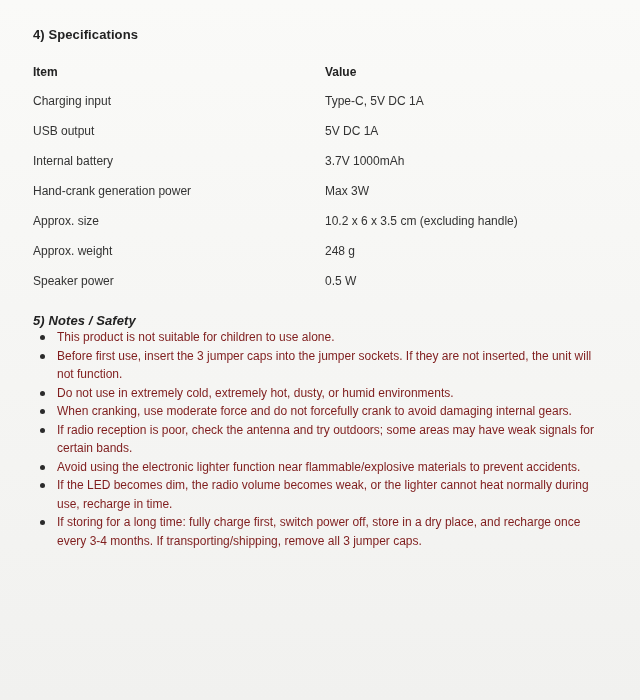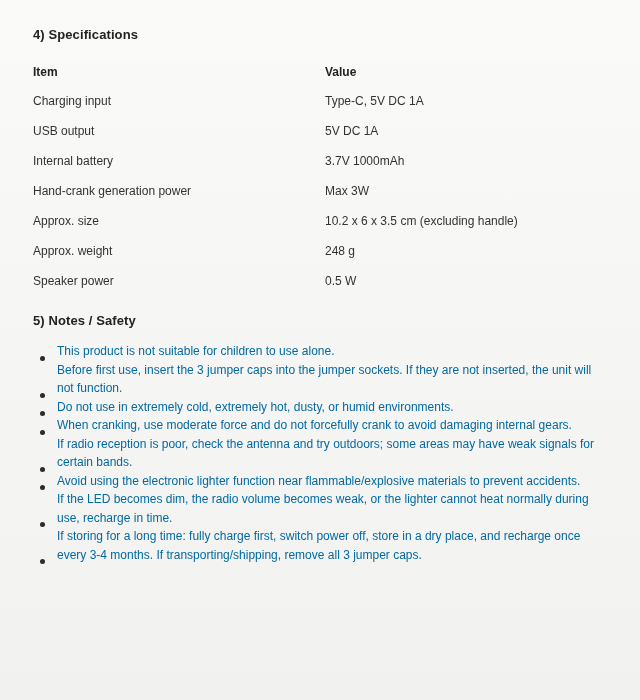--- a/index.html
+++ b/index.html
@@ -35,32 +35,32 @@
     color: #333;
   }
   .spec-header .spec-cell {
     font-weight: bold;
     color: #222;
   }
   .spec-header { margin-bottom: 11px; }
 
   #notes-heading {
     margin-top: 23px;
-    margin-bottom: 14px;
+    font-style: italic;
   }
   .notes-list {
     list-style: none;
     margin-left: 7px;
   }
   .note-item {
     display: flex;
-    align-items: flex-end;
+    align-items: flex-start;
     font-size: 12px;
     line-height: 18.5px;
-    color: #0369a1;
+    color: #7f1d1d;
   }
   .bullet-dot {
     flex: 0 0 auto;
     width: 5px; height: 5px;
     border-radius: 50%;
     background: #2b2b2b;
     margin: 7px 12px 0 0;
   }
   .note-text { flex: 1 1 auto; }
 </style>

